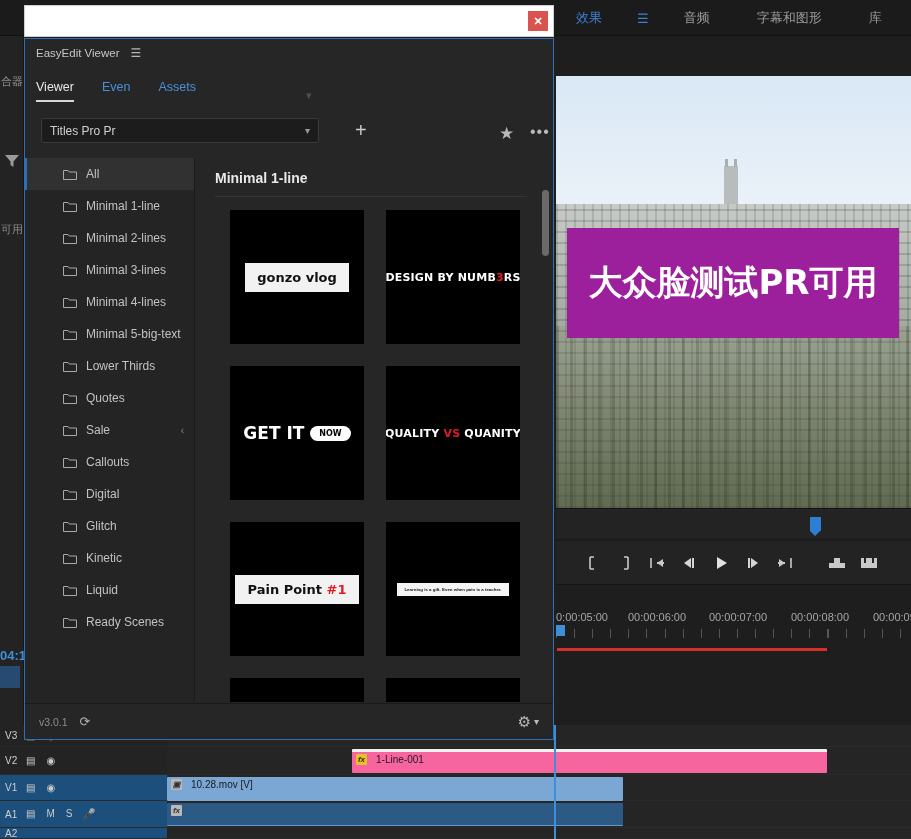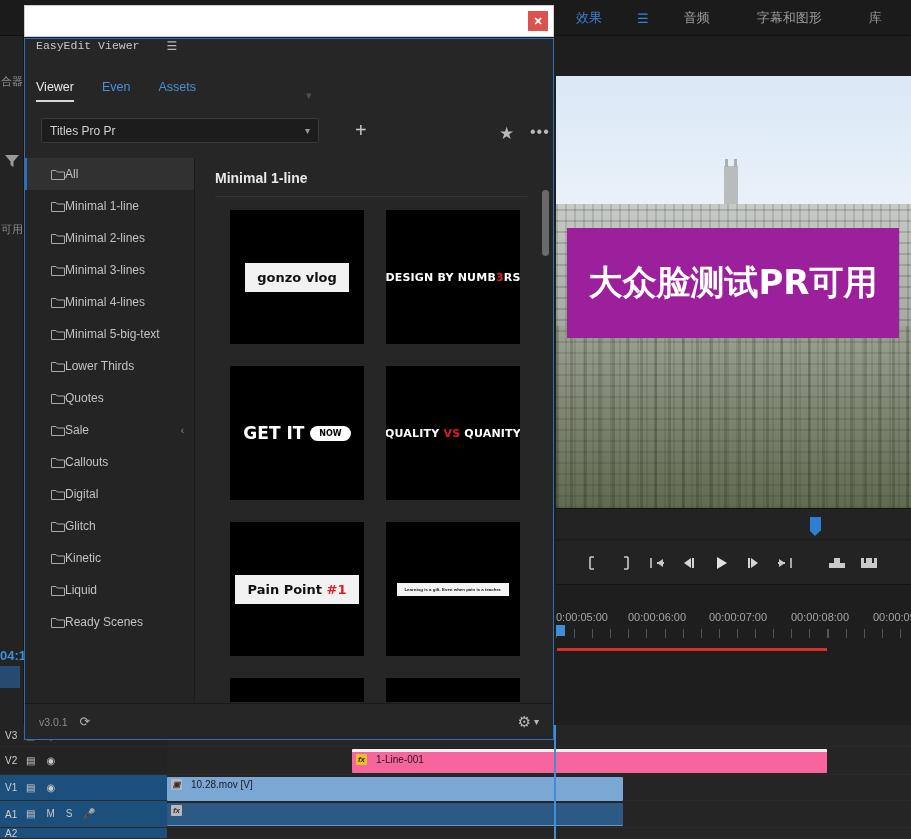--- a/index.html
+++ b/index.html
@@ -194,23 +194,22 @@
     position: absolute; right: 5px; top: 5px; width: 20px; height: 20px;
     background: #d9534f; color: #fff; font-size: 11px; font-weight: bold;
     display: flex; align-items: center; justify-content: center;
   }
   .win-body {
     position: absolute; left: 0; top: 33px; width: 530px; height: 702px;
     background: #262626; border: 1px solid #2f6fb5;
   }
   .panel-hdr {
     position: absolute; left: 0; top: 0; width: 528px; height: 28px;
-    display: flex; gap: 27px; padding-left: 11px;
+    display: flex; align-items: center; gap: 11px; padding-left: 11px;
     background: #262626;
-    font-family: Liberation Mono, monospace;
   }
   .panel-hdr-title { font-size: 11.5px; color: #c6c6c6; }
   .ham { font-size: 12px; color: #b4b4b4; }
   .tabs {
     position: absolute; left: 0; top: 34px; width: 528px; height: 28px;
     display: flex; align-items: center; gap: 0; padding-left: 11px;
   }
   .tab {
     font-size: 12.5px; color: #4a90d9; padding: 0 14px;
     line-height: 24px; position: relative;
@@ -246,21 +245,21 @@
     position: absolute; left: 0; top: 119px; width: 528px; height: 544px;
     background: #262626;
   }
   .sidebar {
     position: absolute; left: 0; top: 0; width: 170px; height: 544px;
     background: #242424; border-right: 1px solid #1a1a1a;
     overflow: hidden;
   }
   .side-item {
     height: 32px; display: flex; align-items: center;
-    padding-left: 26px; font-size: 12px; color: #c2c2c2;
+    gap: 9px; padding-left: 38px; font-size: 12px; color: #c2c2c2;
     position: relative;
   }
   .side-item.active { background: #313131; }
   .side-item.active:before {
     content: ""; position: absolute; left: 0; top: 0; bottom: 0;
     width: 2px; background: #2f6fb5;
   }
   .folder-ic { width: 14px; height: 11px; flex: 0 0 14px; }
   .side-chev {
     position: absolute; right: 10px; font-size: 10px; color: #888;

